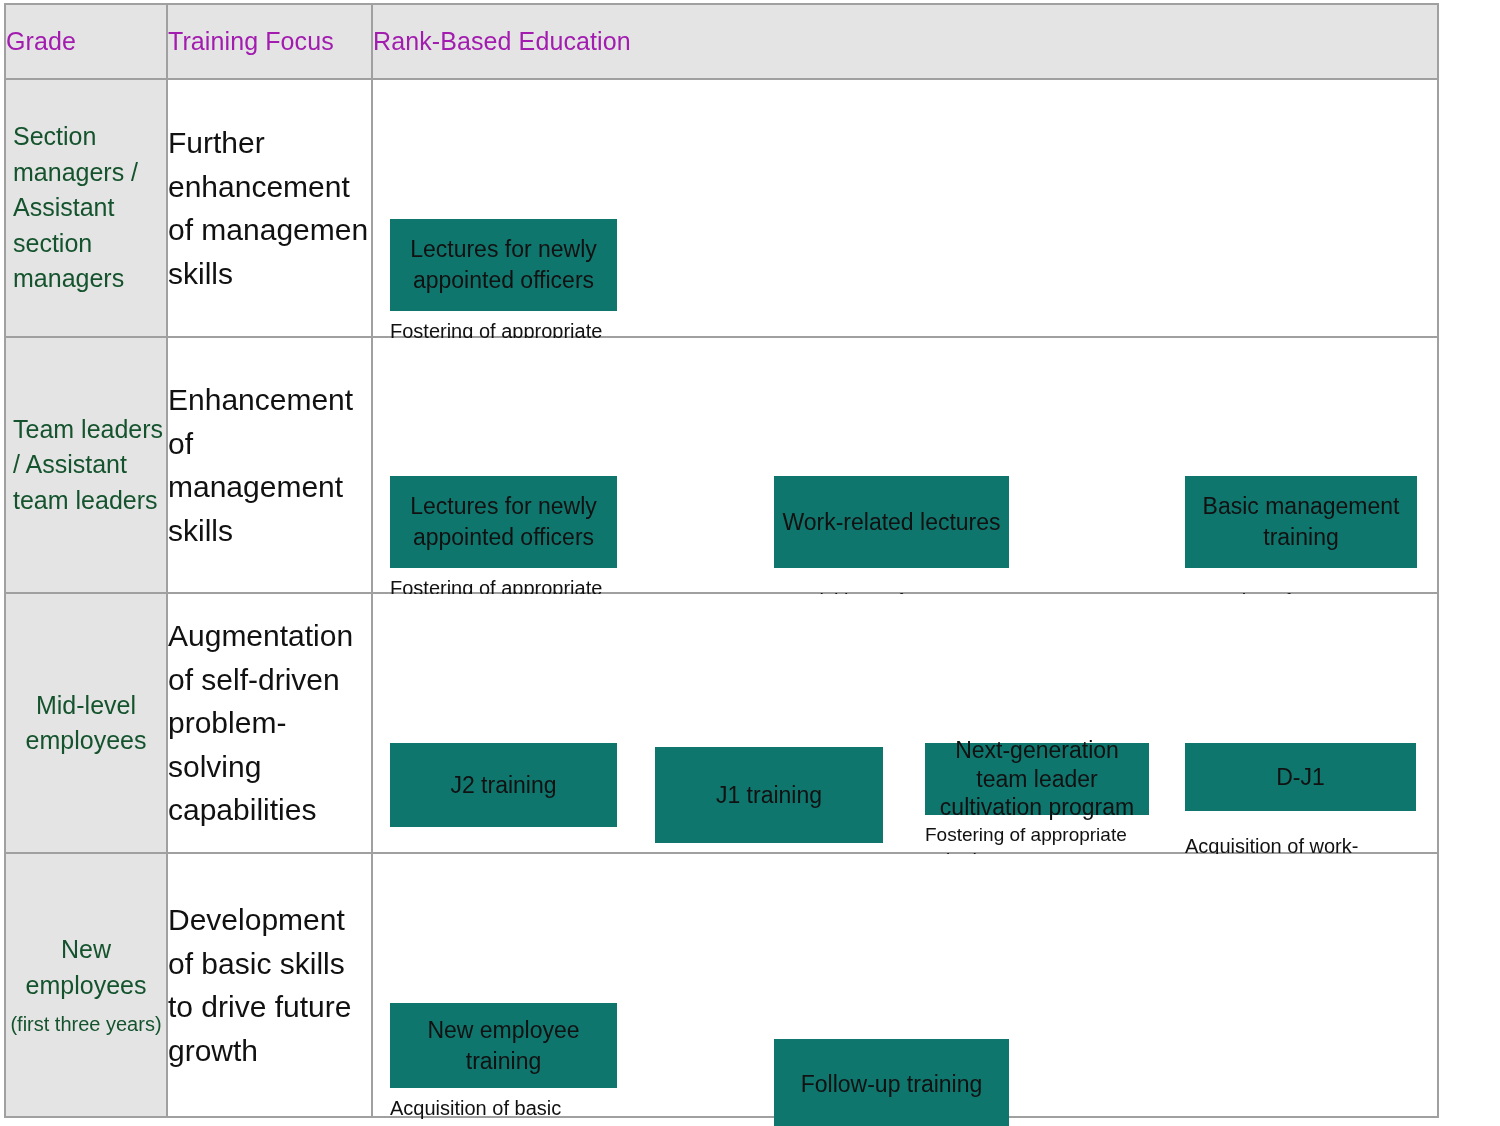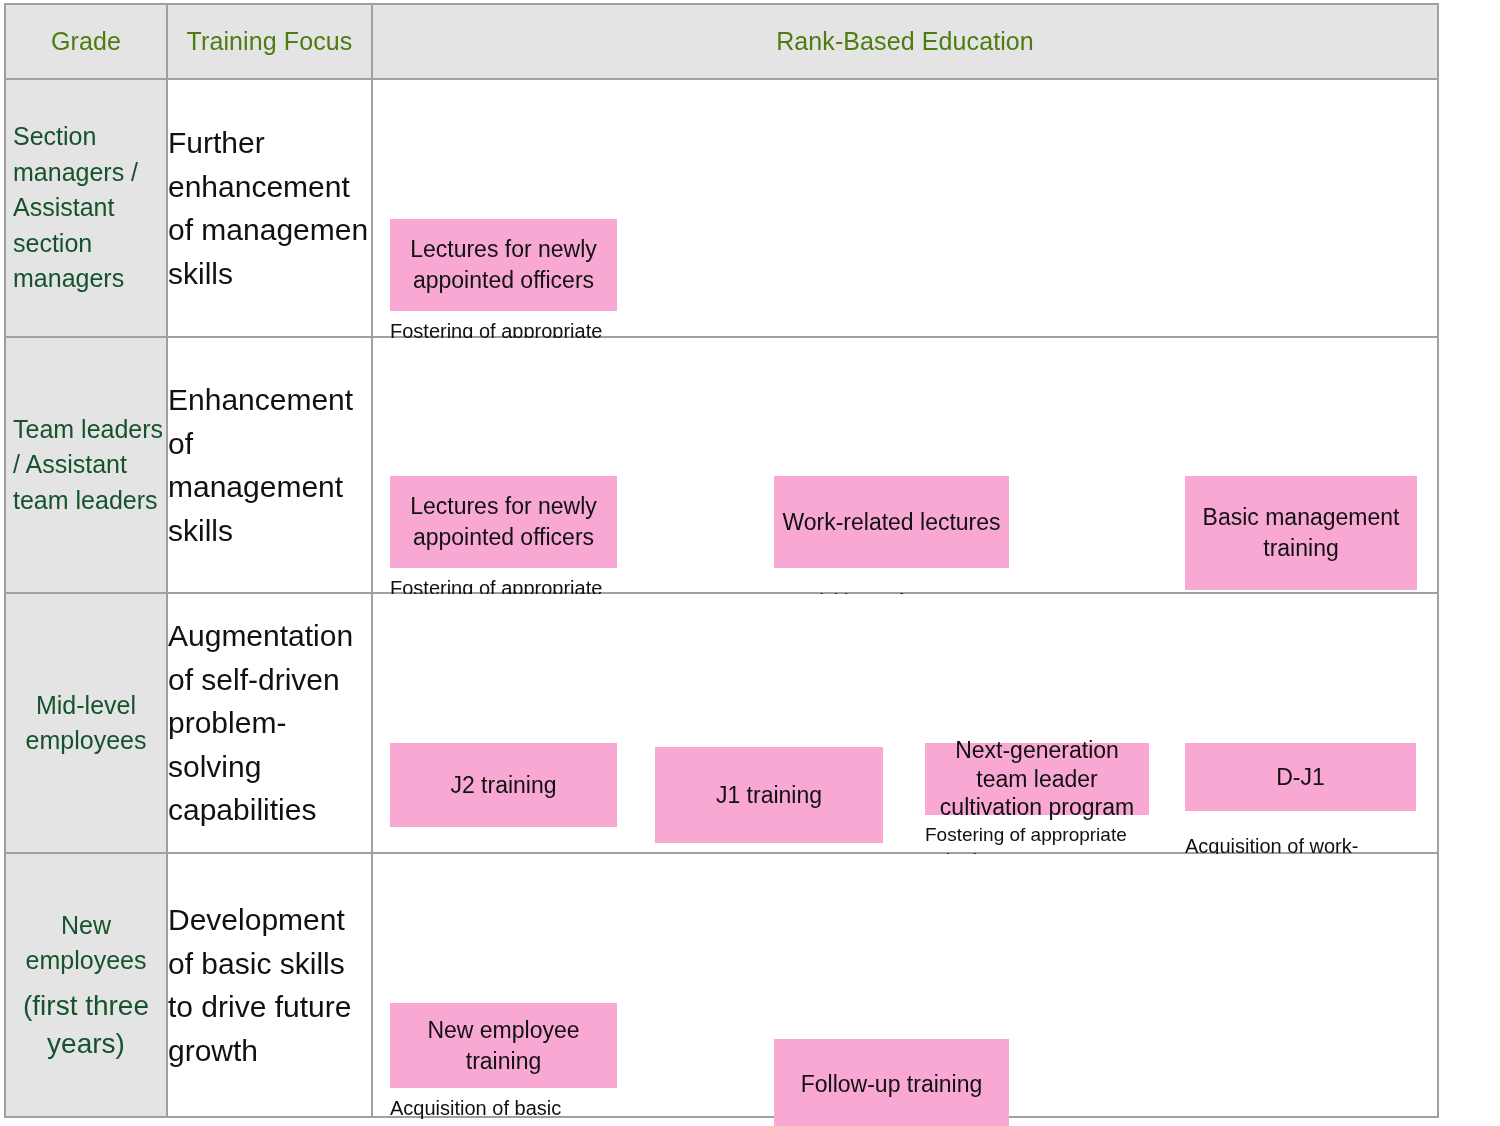--- a/index.html
+++ b/index.html
@@ -40,38 +40,38 @@
 
   
   .col-grade  { width: 162px; }
   .col-focus  { width: 205px; }
   .col-rank   { width: 1066px; }
 
   
   .hdr {
     background: #e4e4e4;
     height: 73px;
-    text-align: center;
+    text-align: left;
     font-size: 25px;
-    color: #4d7c0f;
+    color: #a21caf;
     letter-spacing: .1px;
   }
 
   
   .grade-cell {
     background: #e4e4e4;
     text-align: center;
     font-size: 25px;
     line-height: 1.42;
     color: #14532d;
     padding: 0 6px;
   }
   .grade-cell .sub {
     display: block;
-    font-size: 28px;
+    font-size: 20px;
     line-height: 1.35;
     margin-top: 8px;
   }
   .grade-cell.left-aligned { text-align: left; padding-left: 7px; }
 
   
   .focus-cell {
     background: #ffffff;
     text-align: left;
     font-size: 30px;
@@ -91,21 +91,21 @@
     position: relative;
     width: 100%;
     height: 100%;
   }
 
   .prog {
     position: absolute;
     box-sizing: border-box;
   }
   .chip {
-    background: #f9a8d4;
+    background: #0f766e;
     color: #111;
     text-align: center;
     font-size: 23px;
     line-height: 1.33;
     display: flex;
     align-items: center;
     justify-content: center;
     box-sizing: border-box;
     padding: 2px 4px;
   }
@@ -167,21 +167,21 @@
             <div class="prog" style="left:17px; top:11px; width:227px;">
               <div class="chip" style="height:92px;">Lectures for newly appointed officers</div>
               <div class="desc">Fostering of appropriate attitude
 Development of understanding of role</div>
             </div>
             <div class="prog" style="left:401px; top:11px; width:235px;">
               <div class="chip" style="height:92px;">Work-related lectures</div>
               <div class="desc" style="margin-top:20px;">Acquisitions of management and practical work insight</div>
             </div>
             <div class="prog" style="left:812px; top:11px; width:232px;">
-              <div class="chip" style="height:114px;">Basic management training</div>
+              <div class="chip" style="height:92px;">Basic management training</div>
               <div class="desc" style="margin-top:20px;">Fostering of understanding of basic management principles</div>
             </div>
           </div>
         </td>
       </tr>
 
       <tr style="height:260px;">
         <td class="grade-cell">Mid-level employees</td>
         <td class="focus-cell">Augmentation of self-driven problem-solving capabilities</td>
         <td class="rank-cell">

